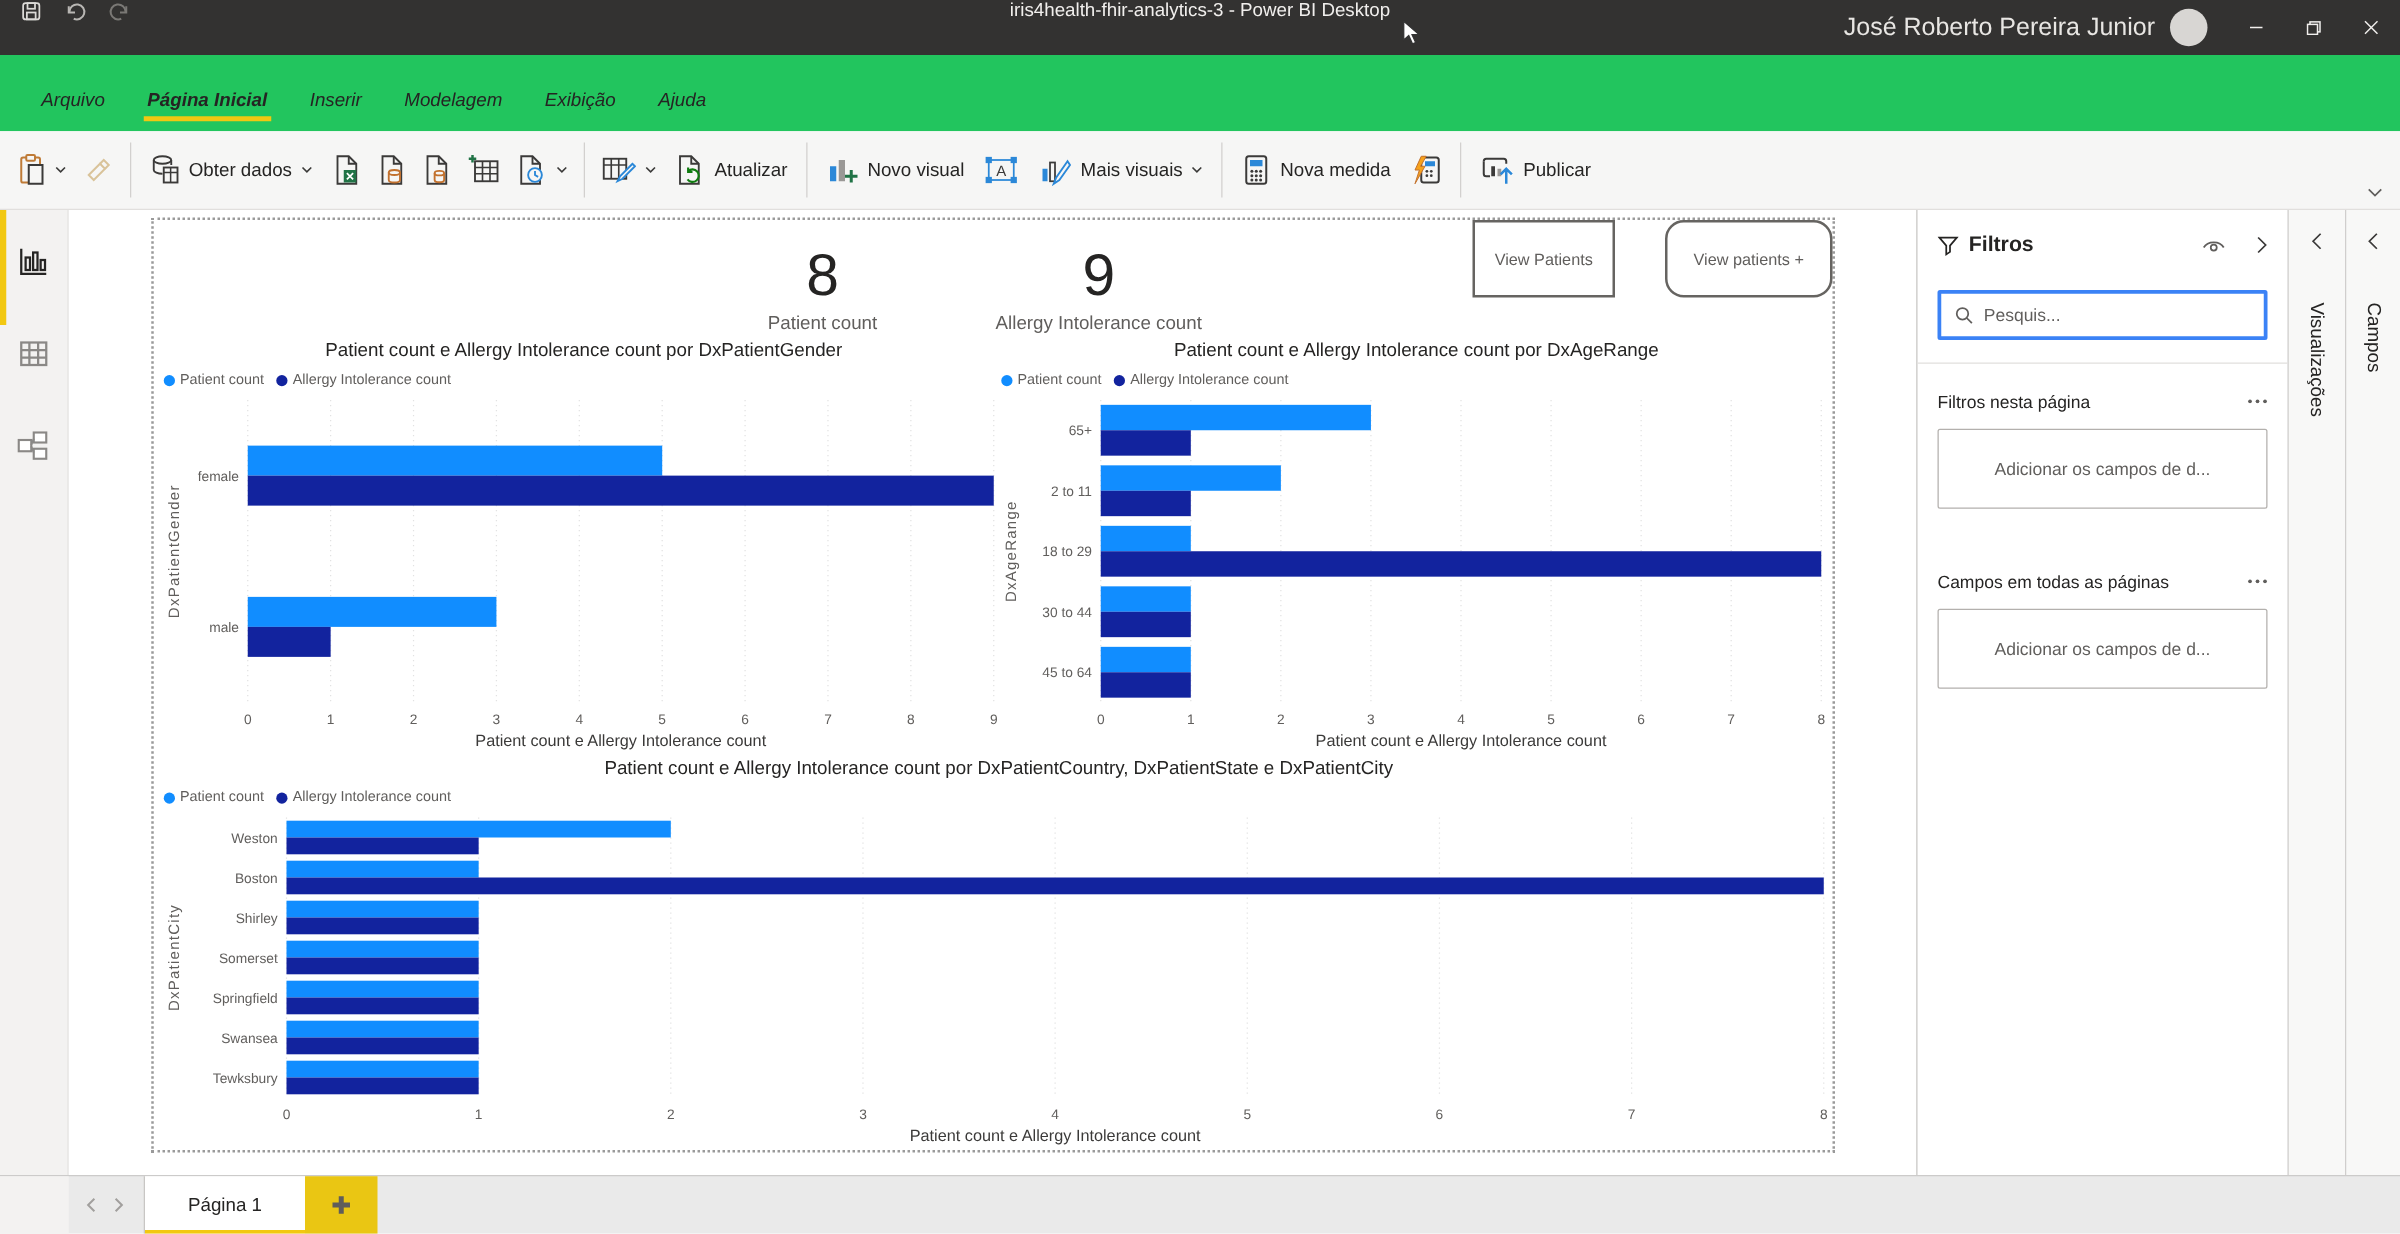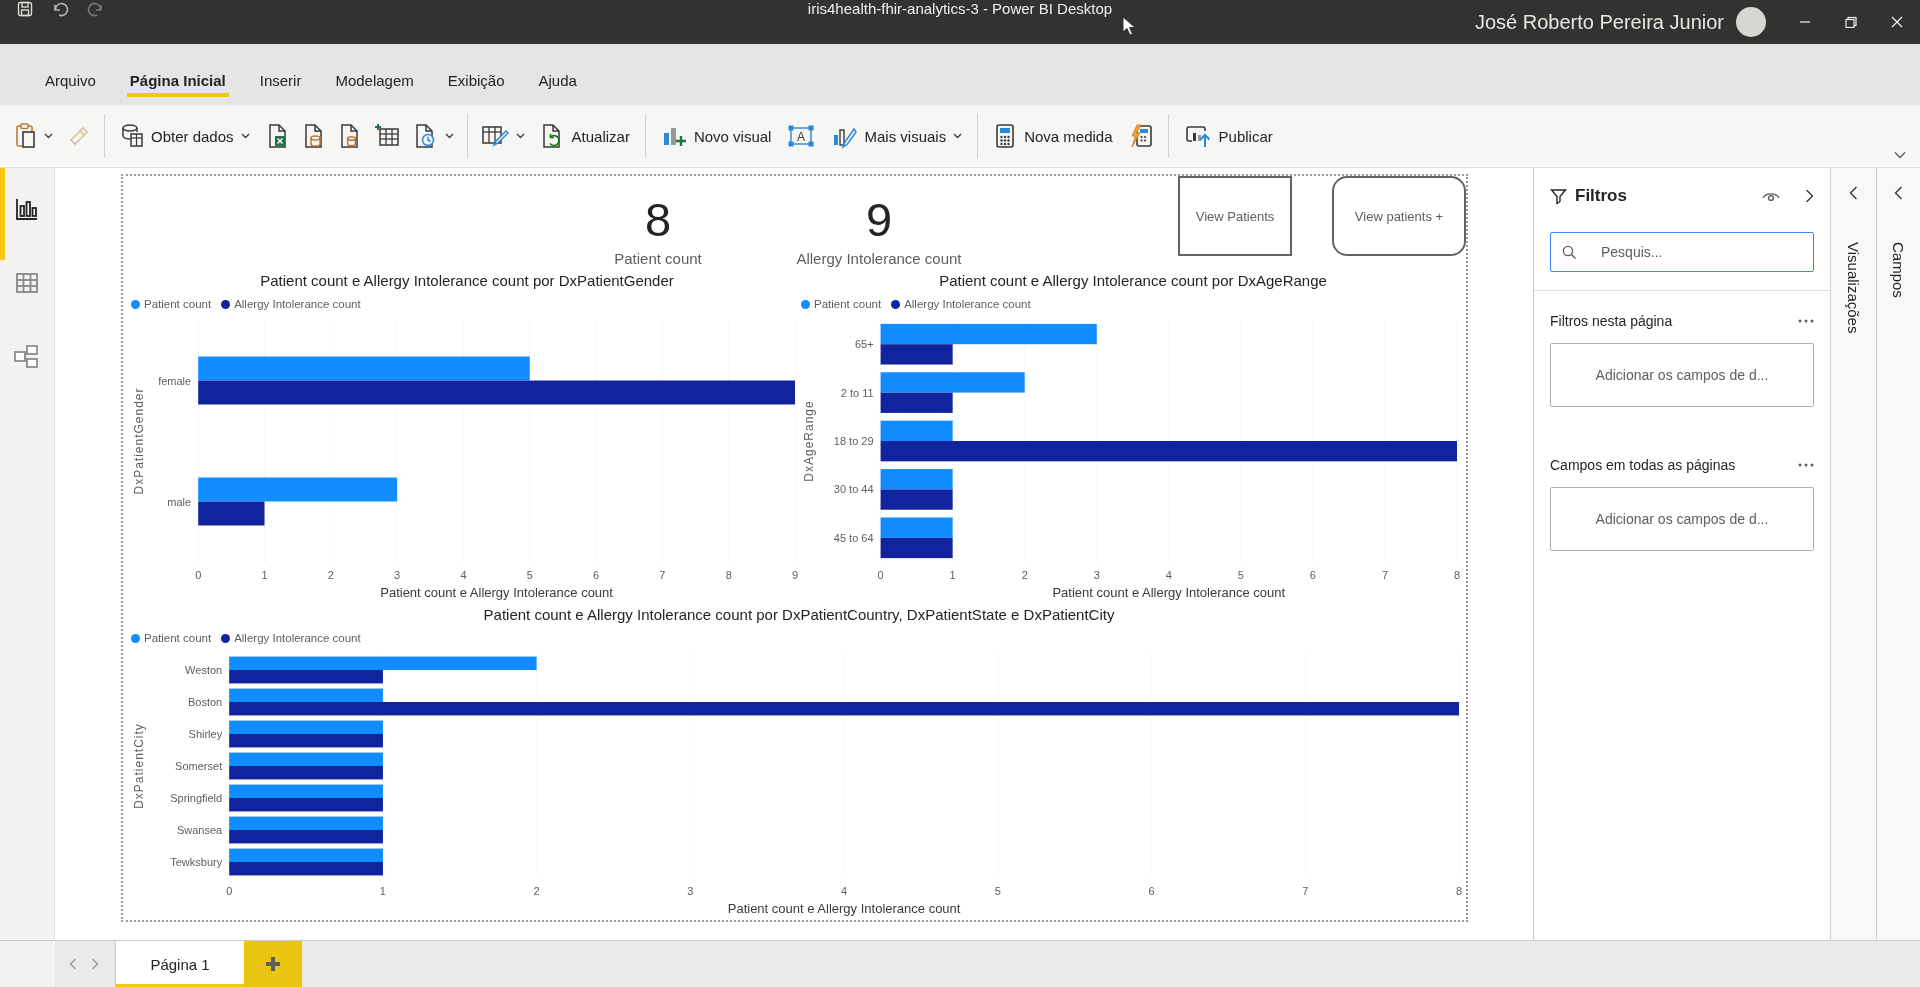--- a/index.html
+++ b/index.html
@@ -9,21 +9,21 @@
   .titlebar { position:relative; height:44px; background:#333231; display:flex; align-items:flex-start; color:#e8e6e3; }
   .tb-left { display:flex; align-items:center; gap:16px; padding-left:16px; }
   .tb-title { position:absolute; left:0; right:0; text-align:center; font-size:15px; color:#f1efed; pointer-events:none; }
   .tb-right { margin-left:auto; display:flex; align-items:center; height:100%; }
   .tb-user { font-size:20px; color:#e8e6e3; margin-right:12px; }
   .avatar { width:30px; height:30px; border-radius:50%; background:#d8d6d3; margin-right:16px; }
   .winbtn { width:46px; height:100%; display:flex; align-items:center; justify-content:center; }
   .icon-btn { display:flex; align-items:center; justify-content:center; }
 
   
-  .ribbon-tabs { height:61px; background:#e5e5e5; display:flex; align-items:flex-end; padding-left:28px; }
+  .ribbon-tabs { height:61px; background:#22c55e; display:flex; align-items:flex-end; padding-left:16px;font-style:italic; }
   .rtab { position:relative; font-size:15px; color:#252423; padding:0 17px 16px 17px; }
   .rtab.active { font-weight:700; }
   .rtab.active::after { content:""; position:absolute; left:14px; right:14px; bottom:8px; height:4px; background:#f2c811; }
 
   
   .toolbar { position:relative; height:63px; background:#f6f6f5; border-bottom:1px solid #e1dfdd; display:flex; align-items:center; padding:0 8px; }
   .tbtn { display:flex; align-items:center; gap:7px; height:46px; padding:0 9px; font-size:15px; color:#252423; }
   .tbtn.icon-only { padding:0 7px; }
   .tsep { width:1px; height:44px; background:#d2d0ce; margin:0 6px; }
   .chev { display:inline-block; }
@@ -34,38 +34,38 @@
   .left-rail { position:relative; width:55px; background:#f3f2f1; border-right:1px solid #e1dfdd; display:flex; flex-direction:column; align-items:center; gap:48px; padding-top:28px; }
   .rail-indicator { position:absolute; left:0; top:0; width:5px; height:92px; background:#f2c811; }
 
   .canvas { position:relative; flex:1; background:#ffffff; }
   .page { position:absolute; left:66px; top:6px; width:1347px; height:748px; border:2px dotted #9a9a9a; }
 
   .kpi { position:absolute; width:220px; text-align:center; }
   .kpi-value { font-size:47px; color:#252423; line-height:1.1; }
   .kpi-label { font-size:15px; color:#605e5c; margin-top:4px; }
 
-  .canvas-btn { position:absolute; top:0; height:80px; background:#fff; border:2px solid #666461; color:#605e5c; font-size:13px; display:flex; align-items:center; justify-content:center; }
+  .canvas-btn { position:absolute; top:0; height:62px; background:#fff; border:2px solid #666461; color:#605e5c; font-size:13px; display:flex; align-items:center; justify-content:center; }
 
   .chart { position:absolute;text-align:center; }
   .chart-title { font-size:15px; color:#252423; height:22px; white-space:nowrap; }
   .chart-legend { height:20px; display:flex; align-items:center; gap:10px; }
   .legend-item { display:flex; align-items:center; gap:4px; font-size:11.5px; color:#605e5c; }
   .legend-dot { width:9px; height:9px; border-radius:50%; display:inline-block; }
   .chart svg { display:block; }
   .chart text.tick { font-size:11px; fill:#605e5c; font-family:"Liberation Sans", sans-serif; }
   .chart text.axis-title { font-size:13px; fill:#3b3a39; font-family:"Liberation Sans", sans-serif; }
   .chart text.y-title { font-size:12px; fill:#605e5c; letter-spacing:1px; font-family:"Liberation Sans", sans-serif; }
 
   
   .filters { width:297px; background:#fff; border-left:1px solid #c8c6c4; padding:18px 16px 0 16px;margin-left:28px; }
   .filters-header { display:flex; align-items:center; gap:8px; }
   .filters-title { font-size:17px; font-weight:700; color:#252423; flex:0 0 auto; }
   .filters-header .spacer { flex:1; }
-  .search-box { margin-top:26px; height:40px; border:1px solid #3b82f6; border-radius:2px; display:flex; align-items:center; padding:10px 10px; gap:24px; }
+  .search-box { margin-top:26px; height:40px; border:3px solid #3b82f6; border-radius:2px; display:flex; align-items:center; padding:10px 10px; gap:8px; }
   .search-box input { border:none; outline:none; flex:1; font-size:14px; color:#252423; font-family:"Liberation Sans", sans-serif; background:transparent; }
   .search-box input::placeholder { color:#605e5c; }
   .filters-divider { height:1px; background:#e1dfdd; margin:18px -16px 0 -16px; }
   .filter-section { display:flex; align-items:center; margin-top:22px; font-size:14px; color:#252423; }
   .filter-section .spacer { flex:1; }
   .dropzone { margin-top:14px; height:64px; border:1px solid #b3b0ad; border-radius:2px; display:flex; align-items:center; justify-content:center; font-size:14px; color:#605e5c; }
   .gap28 { height:28px; }
 
   
   .strip { background:#f8f8f7; border-left:1px solid #d0cecd; display:flex; flex-direction:column; align-items:center; padding-top:18px; }

